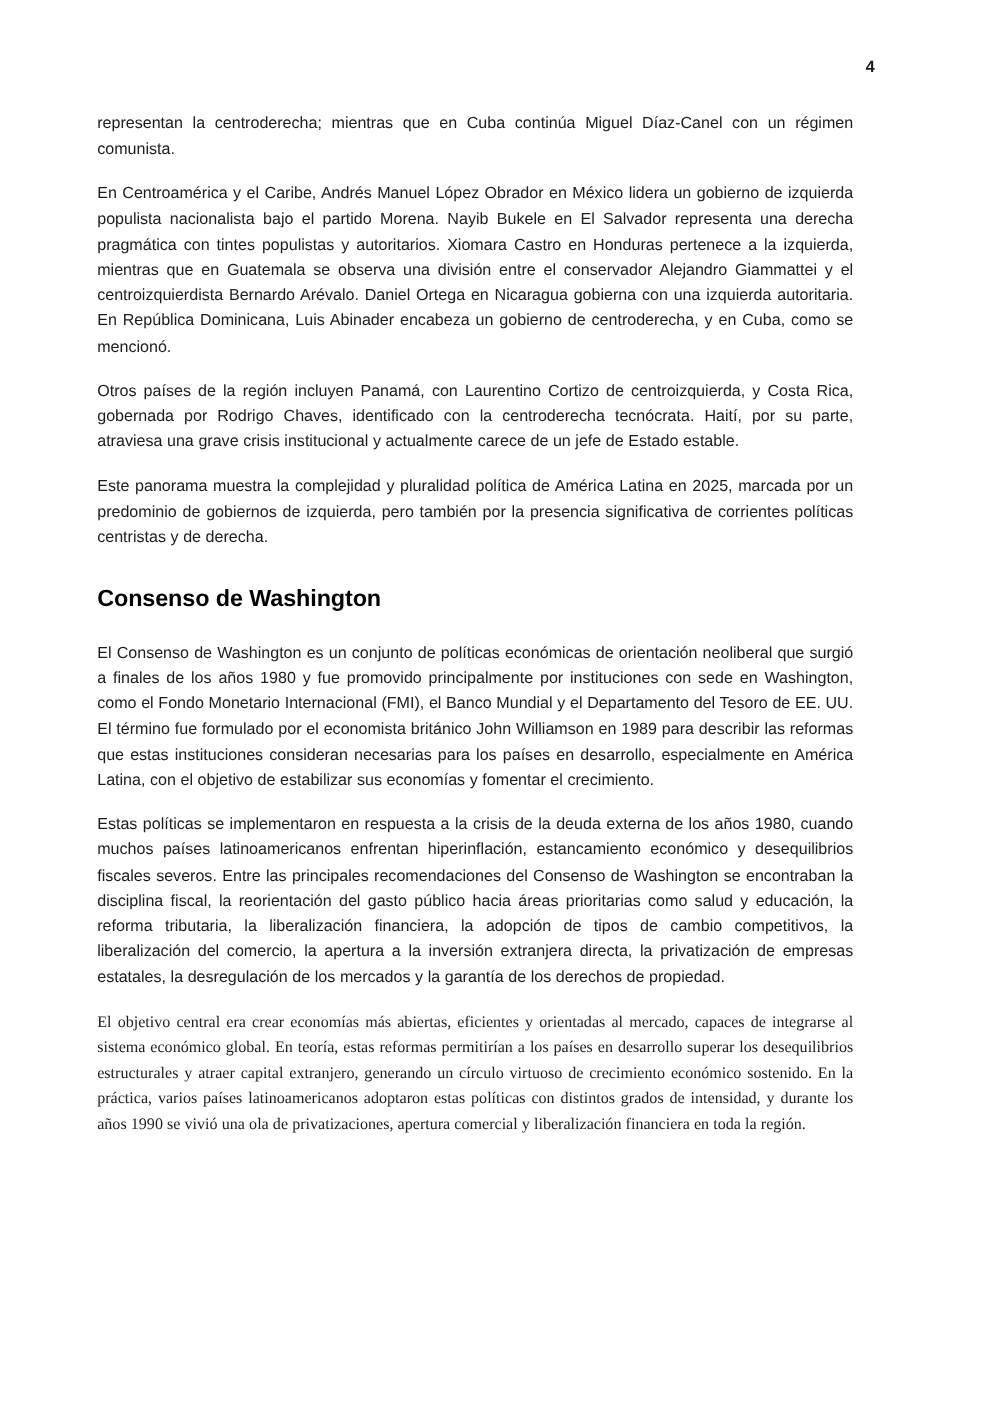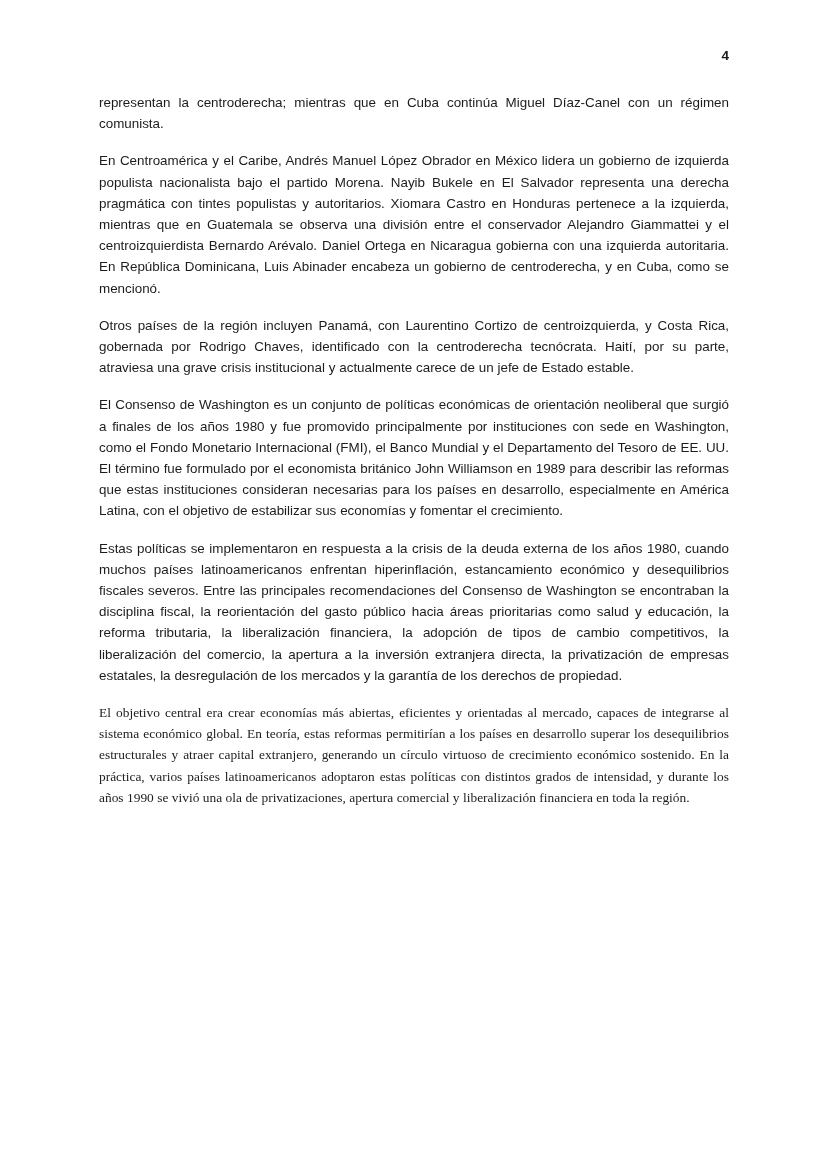--- a/index.html
+++ b/index.html
@@ -26,21 +26,21 @@
     width: 729px;
     text-align: right;
     font-size: 13.5px;
     font-weight: bold;
     color: #1c1c1c;
     letter-spacing: 0;
   }
   .content {
     position: absolute;
     top: 92px;
-    left: 99px;
+    left: 81px;
     width: 630px;
   }
   p.para {
     margin: 0 0 16px 0;
     font-size: 13.4px;
     line-height: 21.2px;
     text-align: justify;
     text-justify: inter-word;
     color: #1c1c1c;
     hyphens: none;
@@ -64,18 +64,20 @@
 <body>
 
 <div class="page">
 
   <div class="page-number">4</div>
 
   <div class="content">
       <p class="para">representan la centroderecha; mientras que en Cuba continúa Miguel Díaz-Canel con un régimen comunista.</p>
       <p class="para">En Centroamérica y el Caribe, Andrés Manuel López Obrador en México lidera un gobierno de izquierda populista nacionalista bajo el partido Morena. Nayib Bukele en El Salvador representa una derecha pragmática con tintes populistas y autoritarios. Xiomara Castro en Honduras pertenece a la izquierda, mientras que en Guatemala se observa una división entre el conservador Alejandro Giammattei y el centroizquierdista Bernardo Arévalo. Daniel Ortega en Nicaragua gobierna con una izquierda autoritaria. En República Dominicana, Luis Abinader encabeza un gobierno de centroderecha, y en Cuba, como se mencionó.</p>
       <p class="para">Otros países de la región incluyen Panamá, con Laurentino Cortizo de centroizquierda, y Costa Rica, gobernada por Rodrigo Chaves, identificado con la centroderecha tecnócrata. Haití, por su parte, atraviesa una grave crisis institucional y actualmente carece de un jefe de Estado estable.</p>
+      <p class="para">Este panorama muestra la complejidad y pluralidad política de América Latina en 2025, marcada por un predominio de gobiernos de izquierda, pero también por la presencia significativa de corrientes políticas centristas y de derecha.</p>
+      <h2 class="section-heading">Consenso de Washington</h2>
       <p class="para">El Consenso de Washington es un conjunto de políticas económicas de orientación neoliberal que surgió a finales de los años 1980 y fue promovido principalmente por instituciones con sede en Washington, como el Fondo Monetario Internacional (FMI), el Banco Mundial y el Departamento del Tesoro de EE. UU. El término fue formulado por el economista británico John Williamson en 1989 para describir las reformas que estas instituciones consideran necesarias para los países en desarrollo, especialmente en América Latina, con el objetivo de estabilizar sus economías y fomentar el crecimiento.</p>
       <p class="para">Estas políticas se implementaron en respuesta a la crisis de la deuda externa de los años 1980, cuando muchos países latinoamericanos enfrentan hiperinflación, estancamiento económico y desequilibrios fiscales severos. Entre las principales recomendaciones del Consenso de Washington se encontraban la disciplina fiscal, la reorientación del gasto público hacia áreas prioritarias como salud y educación, la reforma tributaria, la liberalización financiera, la adopción de tipos de cambio competitivos, la liberalización del comercio, la apertura a la inversión extranjera directa, la privatización de empresas estatales, la desregulación de los mercados y la garantía de los derechos de propiedad.</p>
       <p class="para">El objetivo central era crear economías más abiertas, eficientes y orientadas al mercado, capaces de integrarse al sistema económico global. En teoría, estas reformas permitirían a los países en desarrollo superar los desequilibrios estructurales y atraer capital extranjero, generando un círculo virtuoso de crecimiento económico sostenido. En la práctica, varios países latinoamericanos adoptaron estas políticas con distintos grados de intensidad, y durante los años 1990 se vivió una ola de privatizaciones, apertura comercial y liberalización financiera en toda la región.</p>
     </div>
 
 </div>
 
 </body></html>

